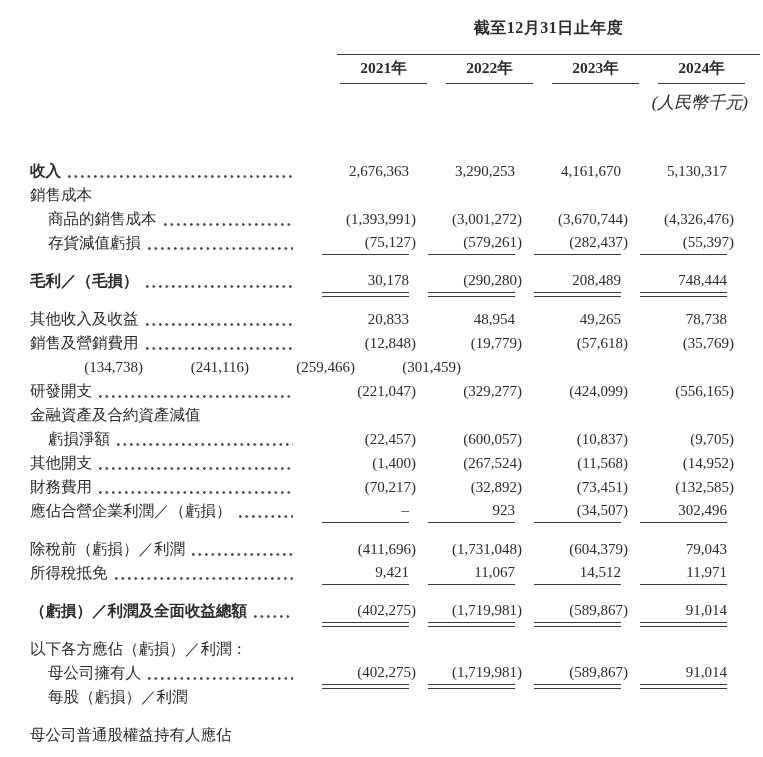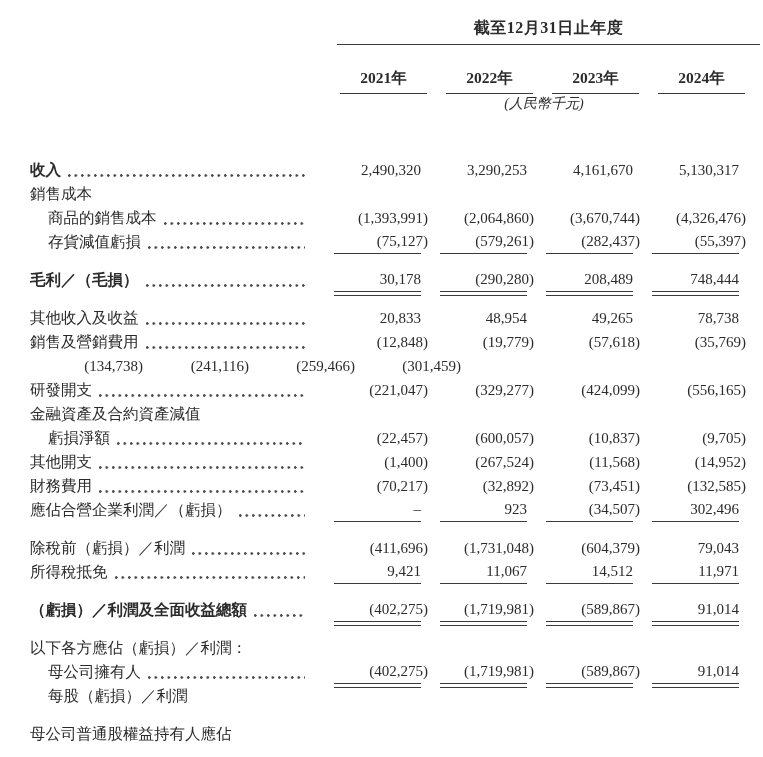--- a/index.html
+++ b/index.html
@@ -7,35 +7,35 @@
     width:763px;height:757px;overflow:hidden;
     font-family:"Liberation Serif","DejaVu Serif",serif;
     color:#2b2b2b;
   }
   .sheet{padding:18px 0 0 30px;}
 
   
   .head{margin-left:307px;width:423px;}
   .head-title{
     text-align:center;font-size:16px;font-weight:bold;
-    padding-bottom:5px;border-bottom:1.5px solid #3a3a3a;letter-spacing:.5px;
-  }
-  .years{display:flex;margin-left:3px;margin-top:23px;}
+    padding-bottom:15px;border-bottom:1.5px solid #3a3a3a;letter-spacing:.5px;
+  }
+  .years{display:flex;margin-left:3px;margin-top:3px;}
   .year{
     width:87px;margin-left:19px;text-align:center;font-weight:bold;
     font-size:15.5px;padding-bottom:4px;border-bottom:1.5px solid #3a3a3a;
   }
   .year:first-child{margin-left:0;}
   .unit{
-    width:408px;margin-left:3px;text-align:center;
-    font-style:italic;font-size:14px;margin-top:1px;
+    width:408px;margin-left:3px;text-align:right;
+    font-style:italic;font-size:17px;margin-top:7px;
   }
 
   
-  .rows{padding-right:24px;}
+  .rows{padding-right:36px;}
   .row{display:flex;align-items:flex-end;height:24px;}
   .row.gap-first{margin-top:45px;}
   .row.gap-line{margin-top:14px;}
   .row.gap-small{margin-top:14px;}
   .row.gap-med{margin-top:14px;align-items:flex-end;}
   .lab{flex:1;display:flex;align-items:flex-end;min-width:0;padding-bottom:3px;}
   .lab-text{font-size:15.5px;line-height:1.15;white-space:nowrap;}
   .row.bold .lab-text{font-weight:bold;}
   .row.indent .lab-text{padding-left:18px;}
   .lead{
@@ -71,37 +71,37 @@
     </div>
     <div class="unit">(人民幣千元)</div>
   </div>
 
   <div class="rows">
       <div class="row bold gap-first">
         <div class="lab">
           <span class="lab-text">收入</span>
           <span class="lead"></span>
         </div>
-        <div class="val"><span class="num">2,490,320</span></div>
+        <div class="val"><span class="num">2,676,363</span></div>
         <div class="val"><span class="num">3,290,253</span></div>
         <div class="val"><span class="num">4,161,670</span></div>
         <div class="val"><span class="num">5,130,317</span></div>
       </div>
       <div class="row">
         <div class="lab">
           <span class="lab-text">銷售成本</span>
         </div>
       </div>
       <div class="row indent">
         <div class="lab">
           <span class="lab-text">商品的銷售成本</span>
           <span class="lead"></span>
         </div>
         <div class="val"><span class="num neg">(1,393,991)</span></div>
-        <div class="val"><span class="num neg">(2,064,860)</span></div>
+        <div class="val"><span class="num neg">(3,001,272)</span></div>
         <div class="val"><span class="num neg">(3,670,744)</span></div>
         <div class="val"><span class="num neg">(4,326,476)</span></div>
       </div>
       <div class="row indent b-single">
         <div class="lab">
           <span class="lab-text">存貨減值虧損</span>
           <span class="lead"></span>
         </div>
         <div class="val"><span class="num neg">(75,127)</span></div>
         <div class="val"><span class="num neg">(579,261)</span></div>

